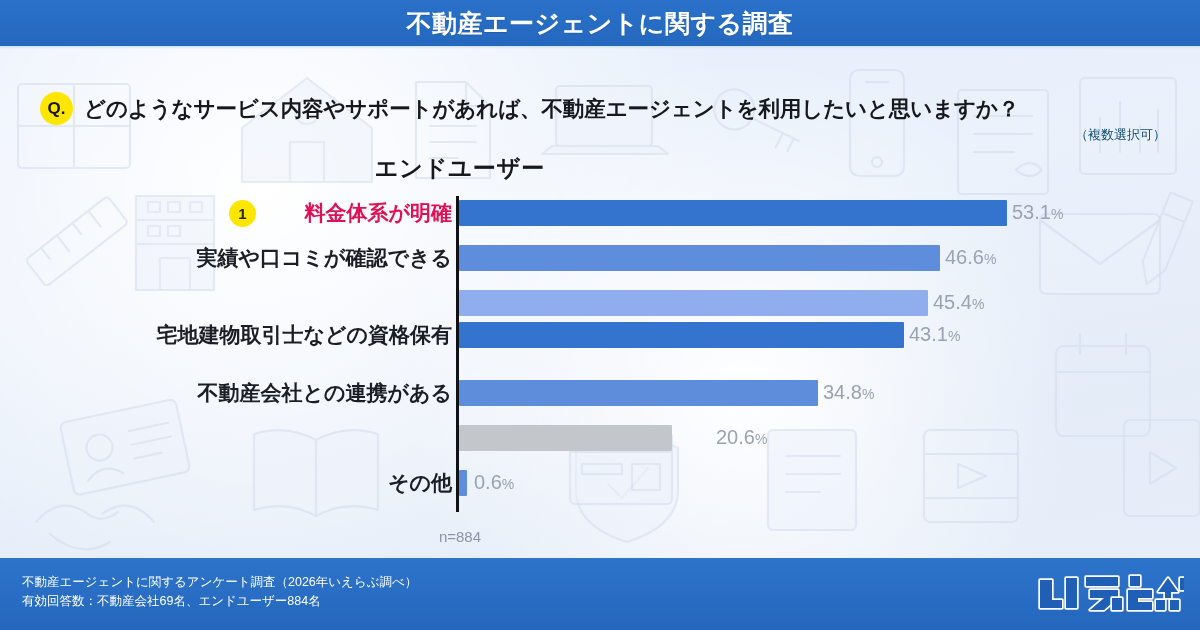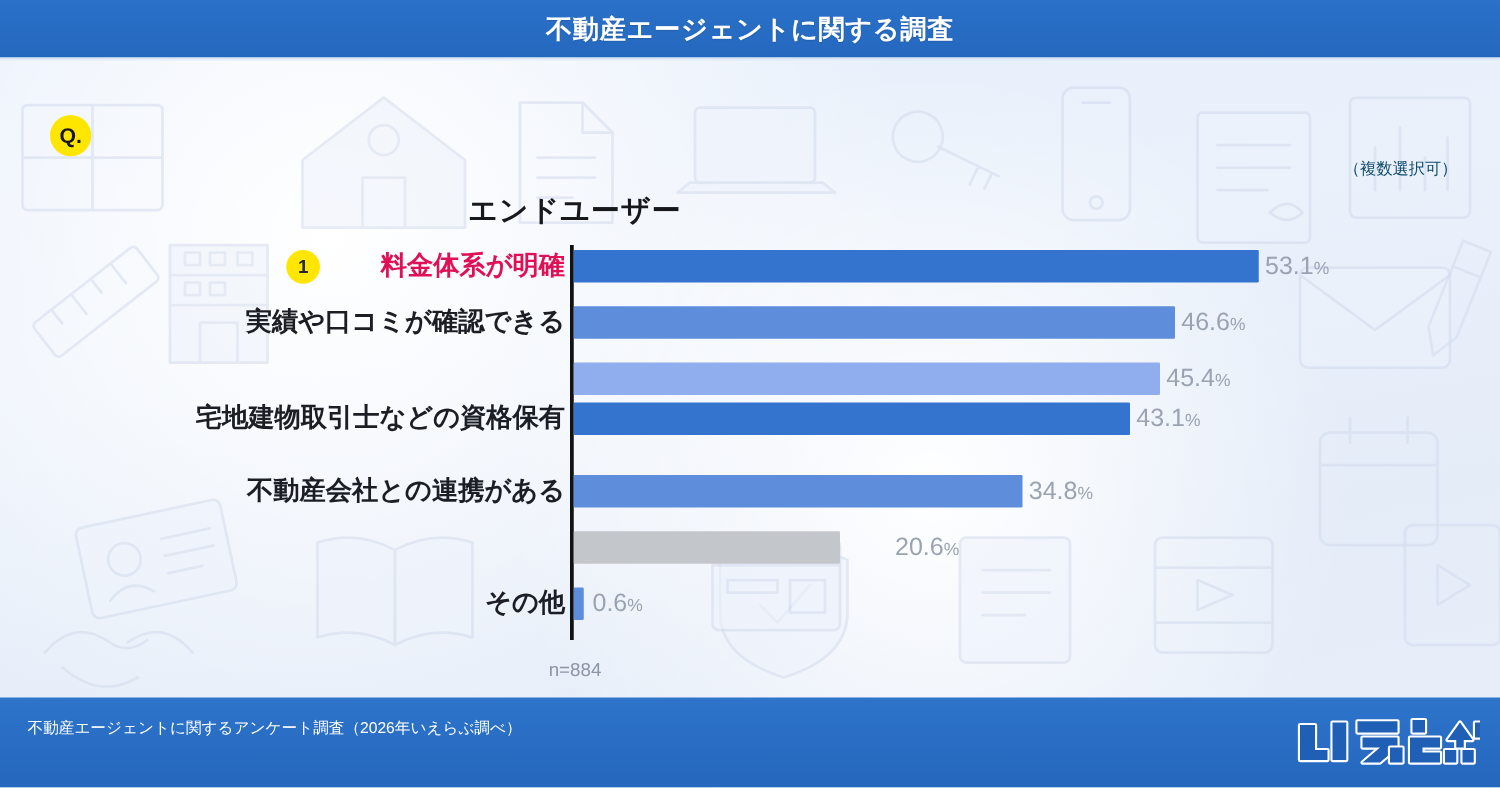--- a/index.html
+++ b/index.html
@@ -21,21 +21,21 @@
   .wm svg{display:block;}
   .wm path,.wm rect,.wm circle,.wm line,.wm polyline,.wm polygon{
     fill:none;stroke:#d3dced;stroke-width:2.2;stroke-linecap:round;stroke-linejoin:round;
   }
   .wm.fillish rect,.wm.fillish path{fill:#eef3fc;}
 
   
   .topbar{position:absolute;left:0;top:0;width:1200px;height:46px;
     background:linear-gradient(180deg,#2b71c9 0%,#2468be 100%);
     display:flex;align-items:center;justify-content:center;z-index:6;}
-  .topbar-title{color:#fff;font-size:21px;font-weight:bold;letter-spacing:.5px;
+  .topbar-title{color:#fff;font-size:25px;font-weight:bold;letter-spacing:.5px;
     text-shadow:0 1px 1px rgba(0,0,0,.12);}
   .topbar-sheen{position:absolute;left:0;top:46px;width:1200px;height:3px;
     background:linear-gradient(180deg,#cfe0f6 0%,rgba(233,240,250,0) 100%);z-index:6;}
 
   
   .qrow{position:absolute;left:40px;top:90px;width:1130px;height:36px;
     display:flex;align-items:center;z-index:5;}
   .q-badge{width:33px;height:33px;border-radius:50%;background:#ffe600;
     display:flex;align-items:center;justify-content:center;flex:0 0 auto;
     font-size:17px;font-weight:bold;color:#151515;line-height:1;}
@@ -272,20 +272,21 @@
       </svg>
   </div>
 
   <div class="topbar">
     <div class="topbar-title">不動産エージェントに関する調査</div>
   </div>
   <div class="topbar-sheen"></div>
 
   <div class="qrow">
     <div class="q-badge">Q.</div>
+    <div class="q-text">どのようなサービス内容やサポートがあれば、不動産エージェントを利用したいと思いますか？</div>
   </div>
   <div class="q-note">（複数選択可）</div>
 
   <div class="chart-title">エンドユーザー</div>
 
   <div class="plot">
     <div class="axis"></div>
 
     <div class="row" style="top:6px;width:1200px;">
       <div class="rank-badge" style="left:229px;top:3.5px;">1</div>
@@ -341,20 +342,21 @@
         <span>0.6</span><span class="pct">%</span>
       </div>
     </div>
   </div>
 
   <div class="nlabel">n=884</div>
 
   <div class="footer">
     <div class="footer-lines">
       <div>不動産エージェントに関するアンケート調査（2026年いえらぶ調べ）</div>
+      <div>有効回答数：不動産会社69名、エンドユーザー884名</div>
     </div>
 
     <div class="logo" title="いえらぶ">
       <svg width="150" height="44" viewBox="0 0 150 44" aria-label="いえらぶ">
         <g fill="#1f5fb5" stroke="#ffffff" stroke-width="3.4" stroke-linejoin="round" paint-order="stroke">
 
           <path d="M6 8 h12 v20 h10 v8 H6 Z"></path>
           <path d="M32 6 h11 v30 H32 Z"></path>
 
           <path d="M52 5 h32 v9 H52 Z"></path>

